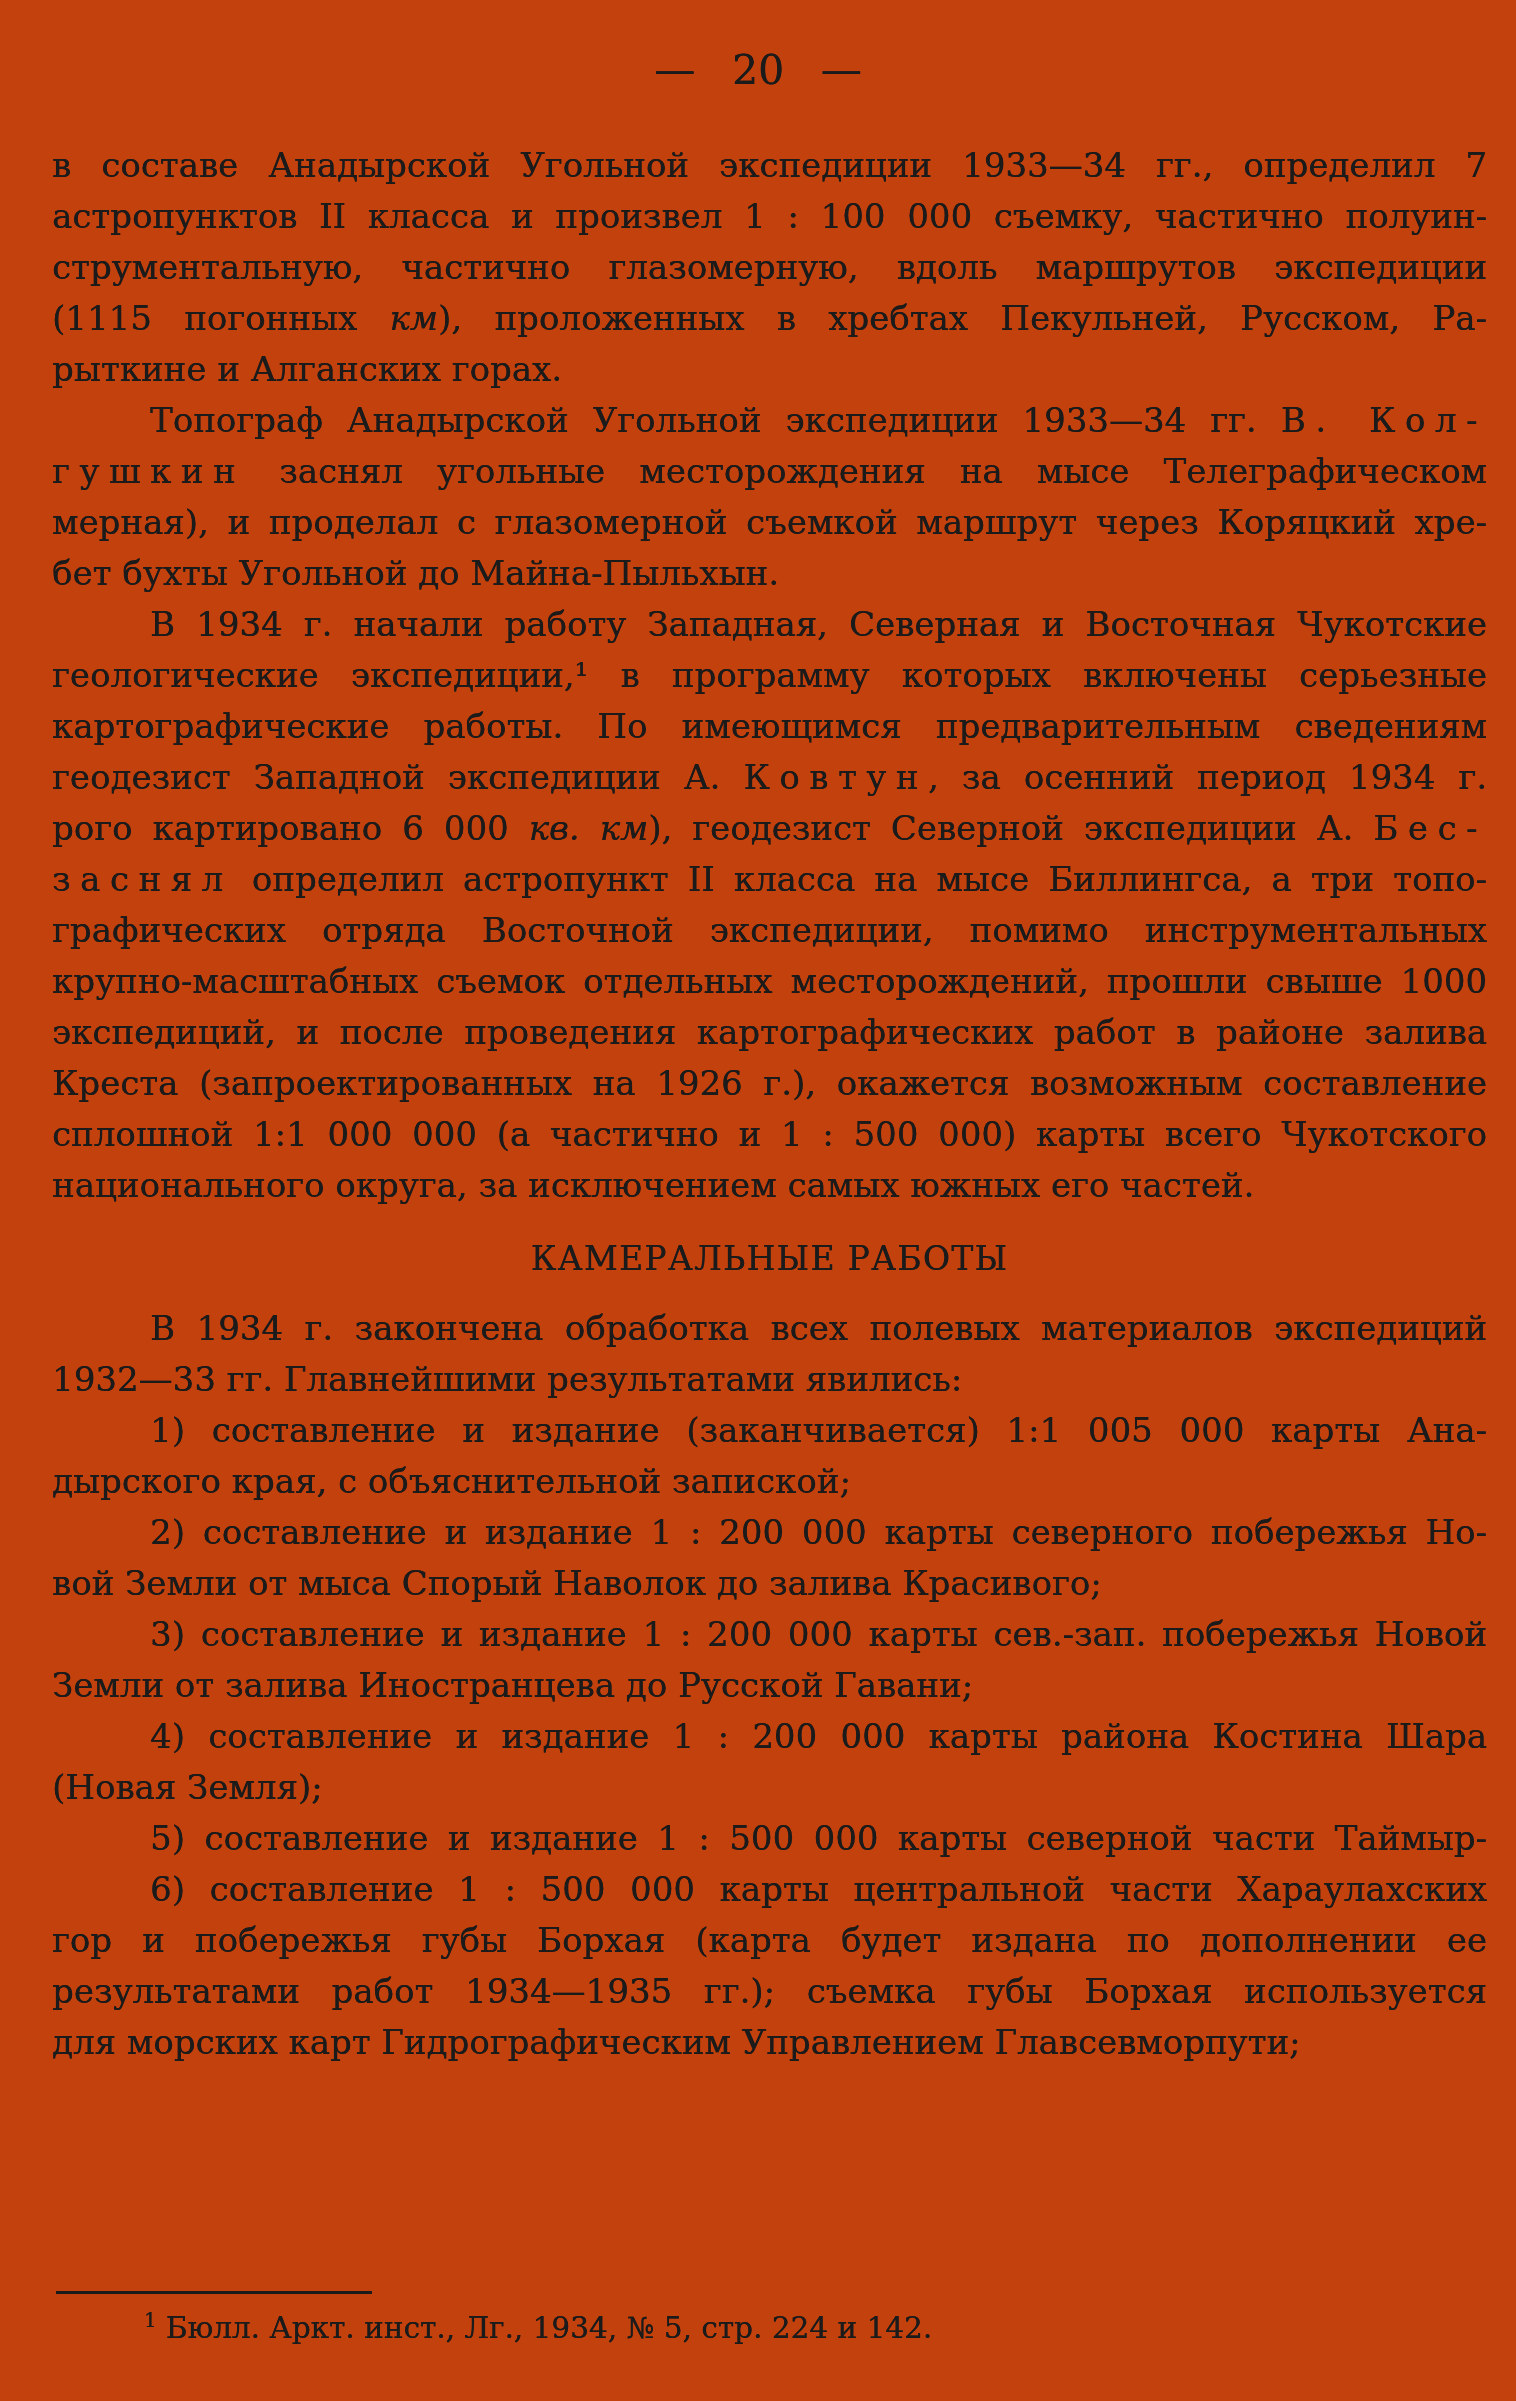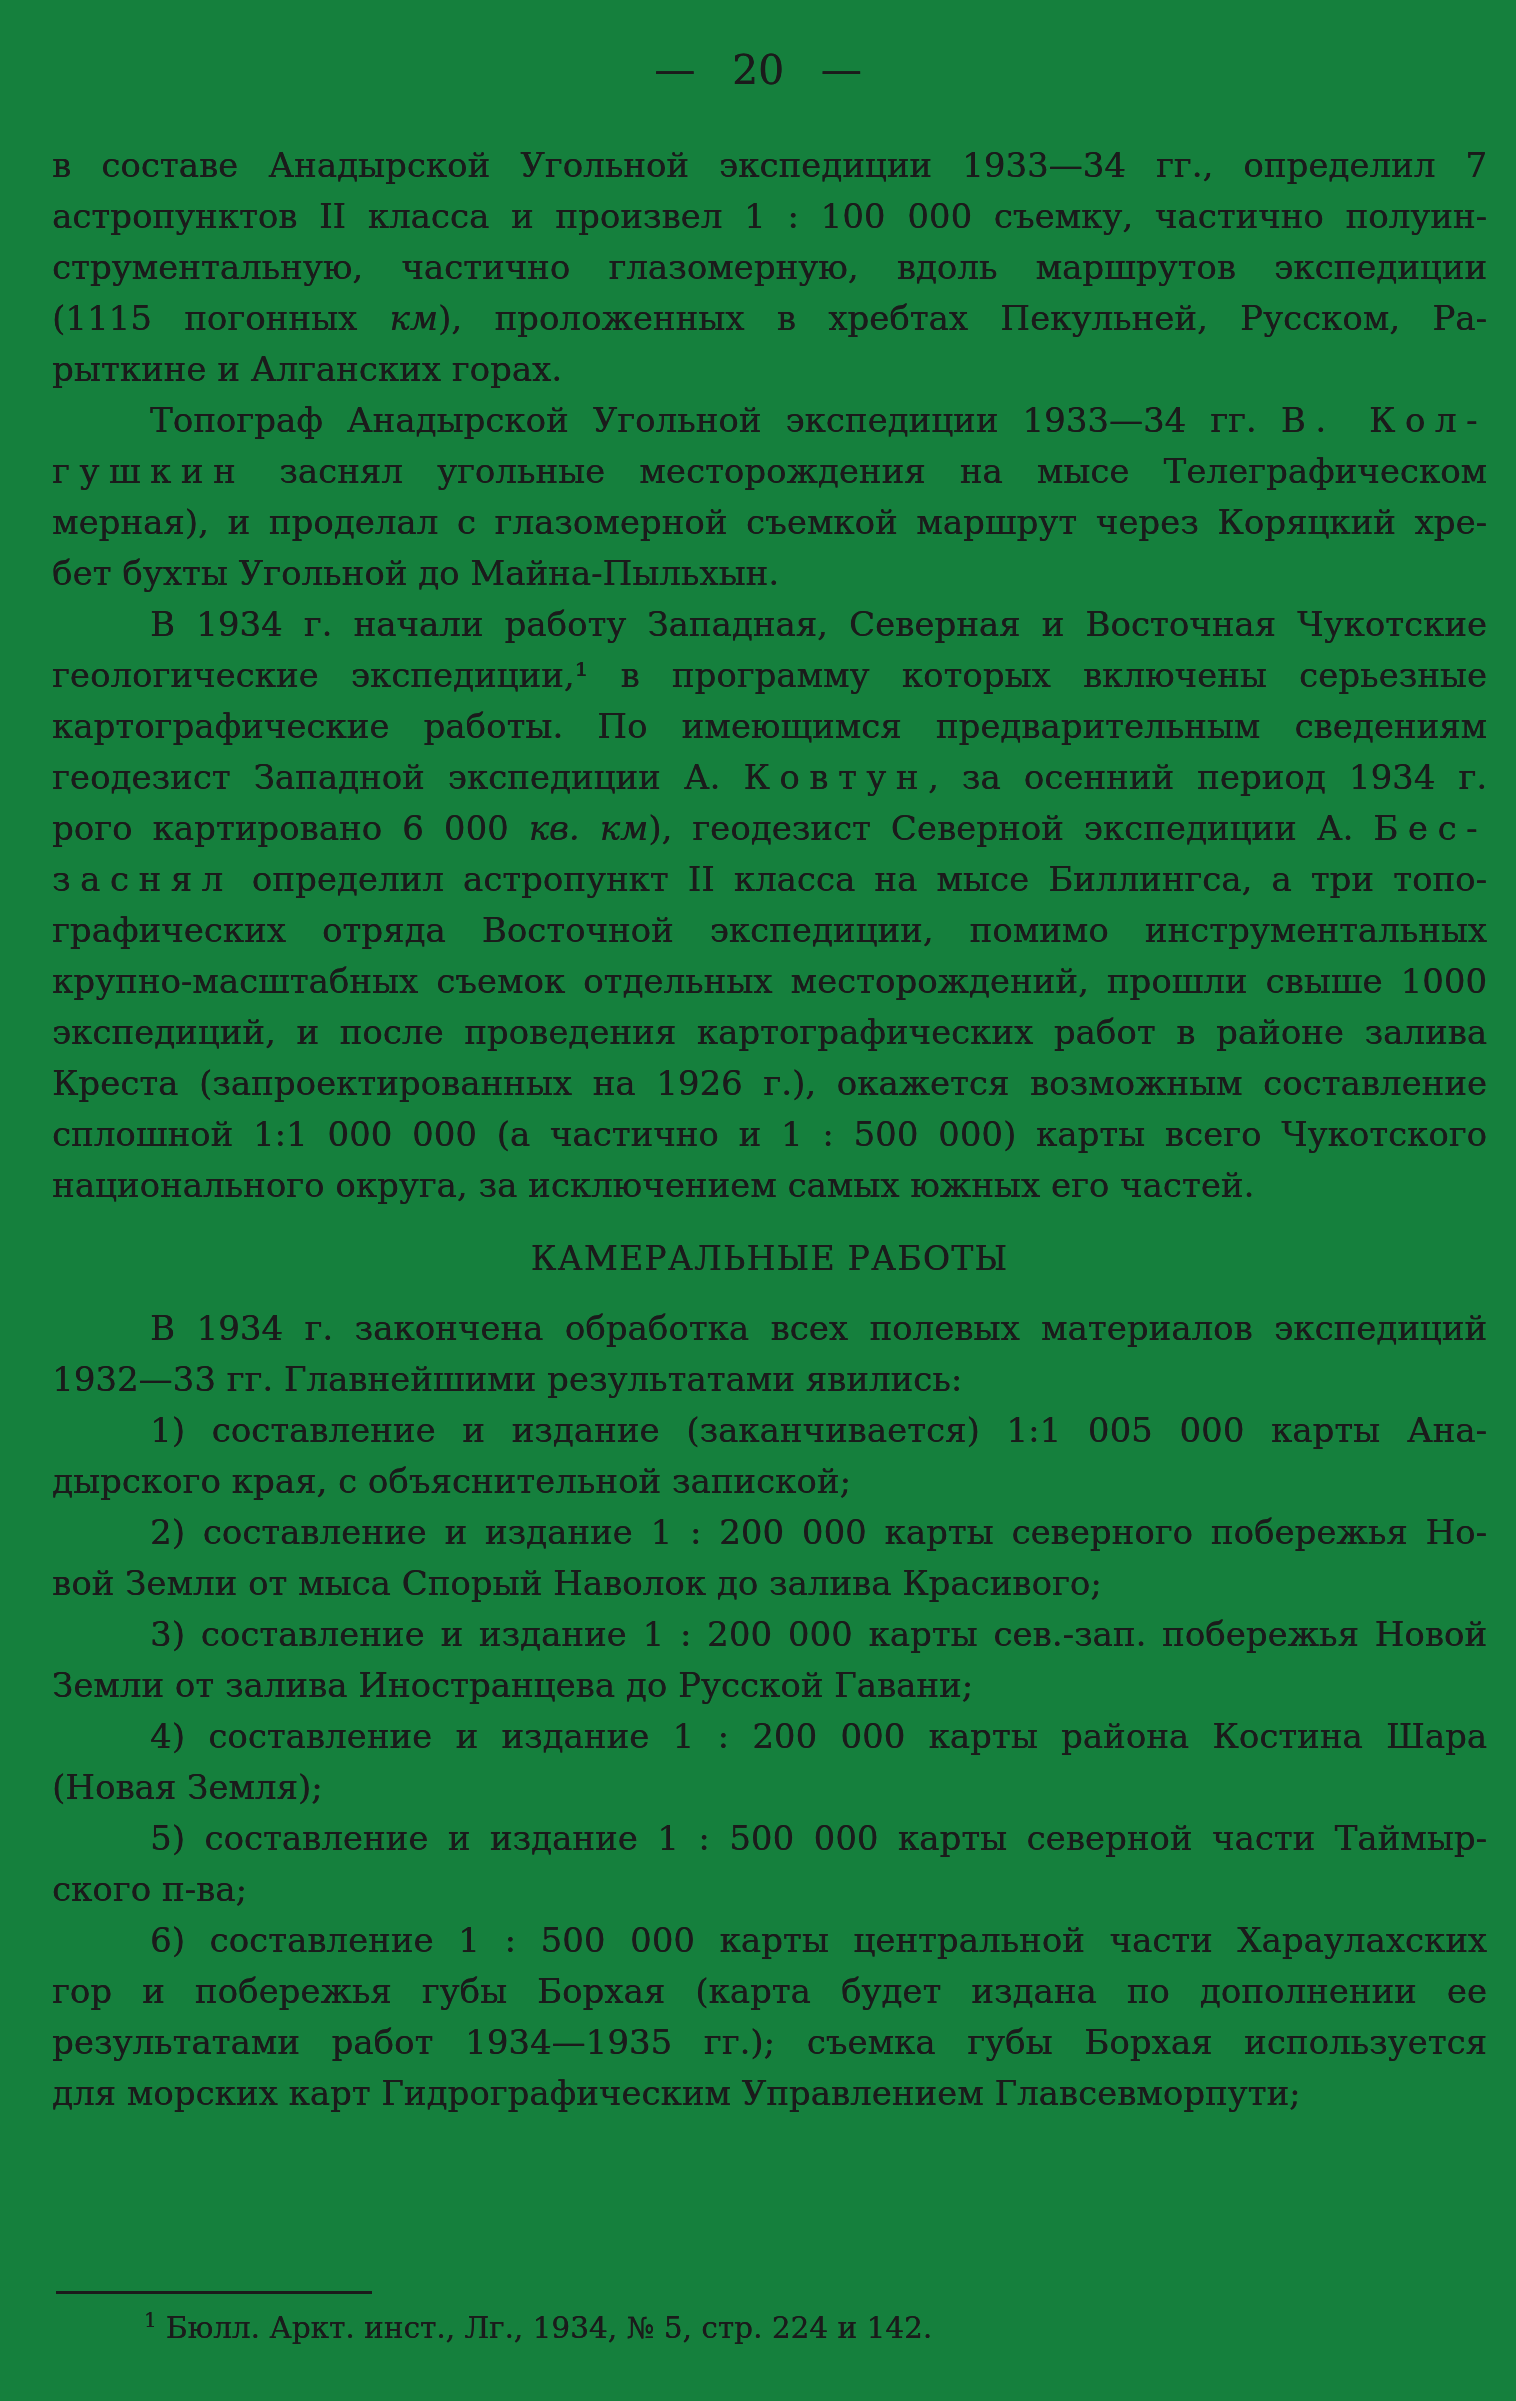--- a/index.html
+++ b/index.html
@@ -66,21 +66,21 @@
   }
   .footnote sup {
     font-size: 19.7px;
     line-height: 0;
     margin-right: 9.2px;
   }
 </style>
 </head>
 <body>
 
-<div class="page" style="color: rgb(27, 27, 27); background: #15803d;">
+<div class="page" style="color: rgb(27, 27, 27); background: #c2410c;">
   <div class="page-number">— 20 —</div>
   <div class="text-block">
       <div class="line">в составе Анадырской Угольной экспедиции 1933—34 гг., определил 7</div>
       <div class="line">астропунктов II класса и произвел 1 : 100 000 съемку, частично полуин-</div>
       <div class="line">струментальную, частично глазомерную, вдоль маршрутов экспедиции</div>
       <div class="line">(1115 погонных <span class="seg it">км</span>), проложенных в хребтах Пекульней, Русском, Ра-</div>
       <div class="line end">рыткине и Алганских горах.</div>
       <div class="line indent">Топограф Анадырской Угольной экспедиции 1933—34 гг. <span class="seg sp">В. Кол-</span></div>
       <div class="line"><span class="seg sp">гушкин</span> заснял угольные месторождения на мысе Телеграфическом</div>
       <div class="line">мерная), и проделал с глазомерной съемкой маршрут через Коряцкий хре-</div>
@@ -102,21 +102,20 @@
       <div class="line end">1932—33 гг. Главнейшими результатами явились:</div>
       <div class="line indent">1) составление и издание (заканчивается) 1:1 005 000 карты Ана-</div>
       <div class="line end">дырского края, с объяснительной запиской;</div>
       <div class="line indent">2) составление и издание 1 : 200 000 карты северного побережья Но-</div>
       <div class="line end">вой Земли от мыса Спорый Наволок до залива Красивого;</div>
       <div class="line indent">3) составление и издание 1 : 200 000 карты сев.-зап. побережья Новой</div>
       <div class="line end">Земли от залива Иностранцева до Русской Гавани;</div>
       <div class="line indent">4) составление и издание 1 : 200 000 карты района Костина Шара</div>
       <div class="line end">(Новая Земля);</div>
       <div class="line indent">5) составление и издание 1 : 500 000 карты северной части Таймыр-</div>
-      <div class="line end">ского п-ва;</div>
       <div class="line indent">6) составление 1 : 500 000 карты центральной части Хараулахских</div>
       <div class="line">гор и побережья губы Борхая (карта будет издана по дополнении ее</div>
       <div class="line">результатами работ 1934—1935 гг.); съемка губы Борхая используется</div>
       <div class="line end">для морских карт Гидрографическим Управлением Главсевморпути;</div>
     </div>
   <div class="footnote-rule"></div>
   <div class="footnote">
     <sup>1</sup><span>Бюлл. Аркт. инст., Лг., 1934, № 5, стр. 224 и 142.</span>
   </div>
 </div>

